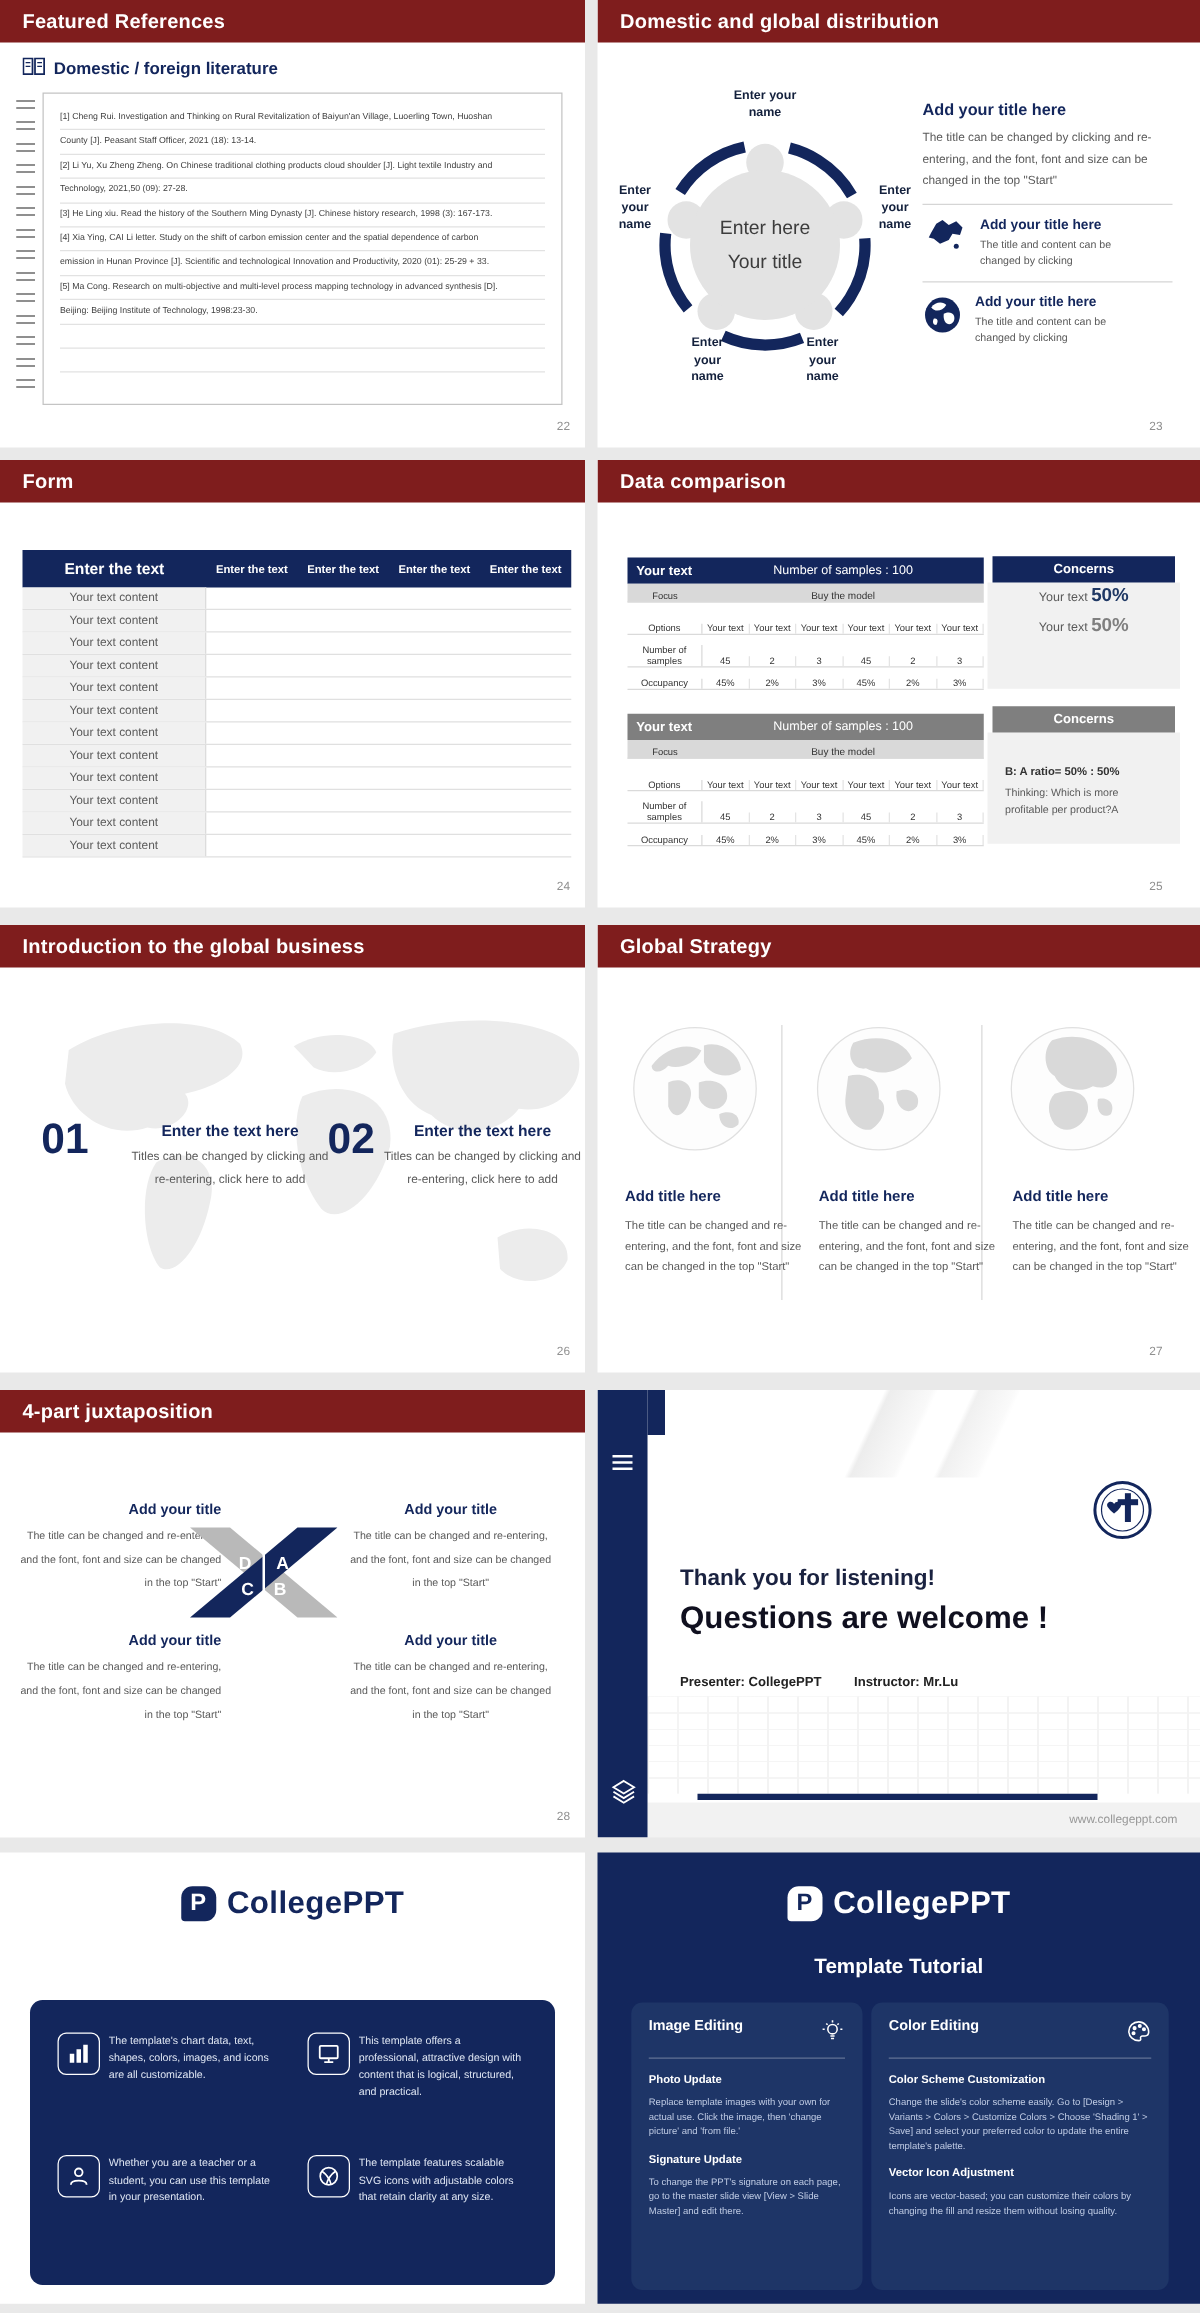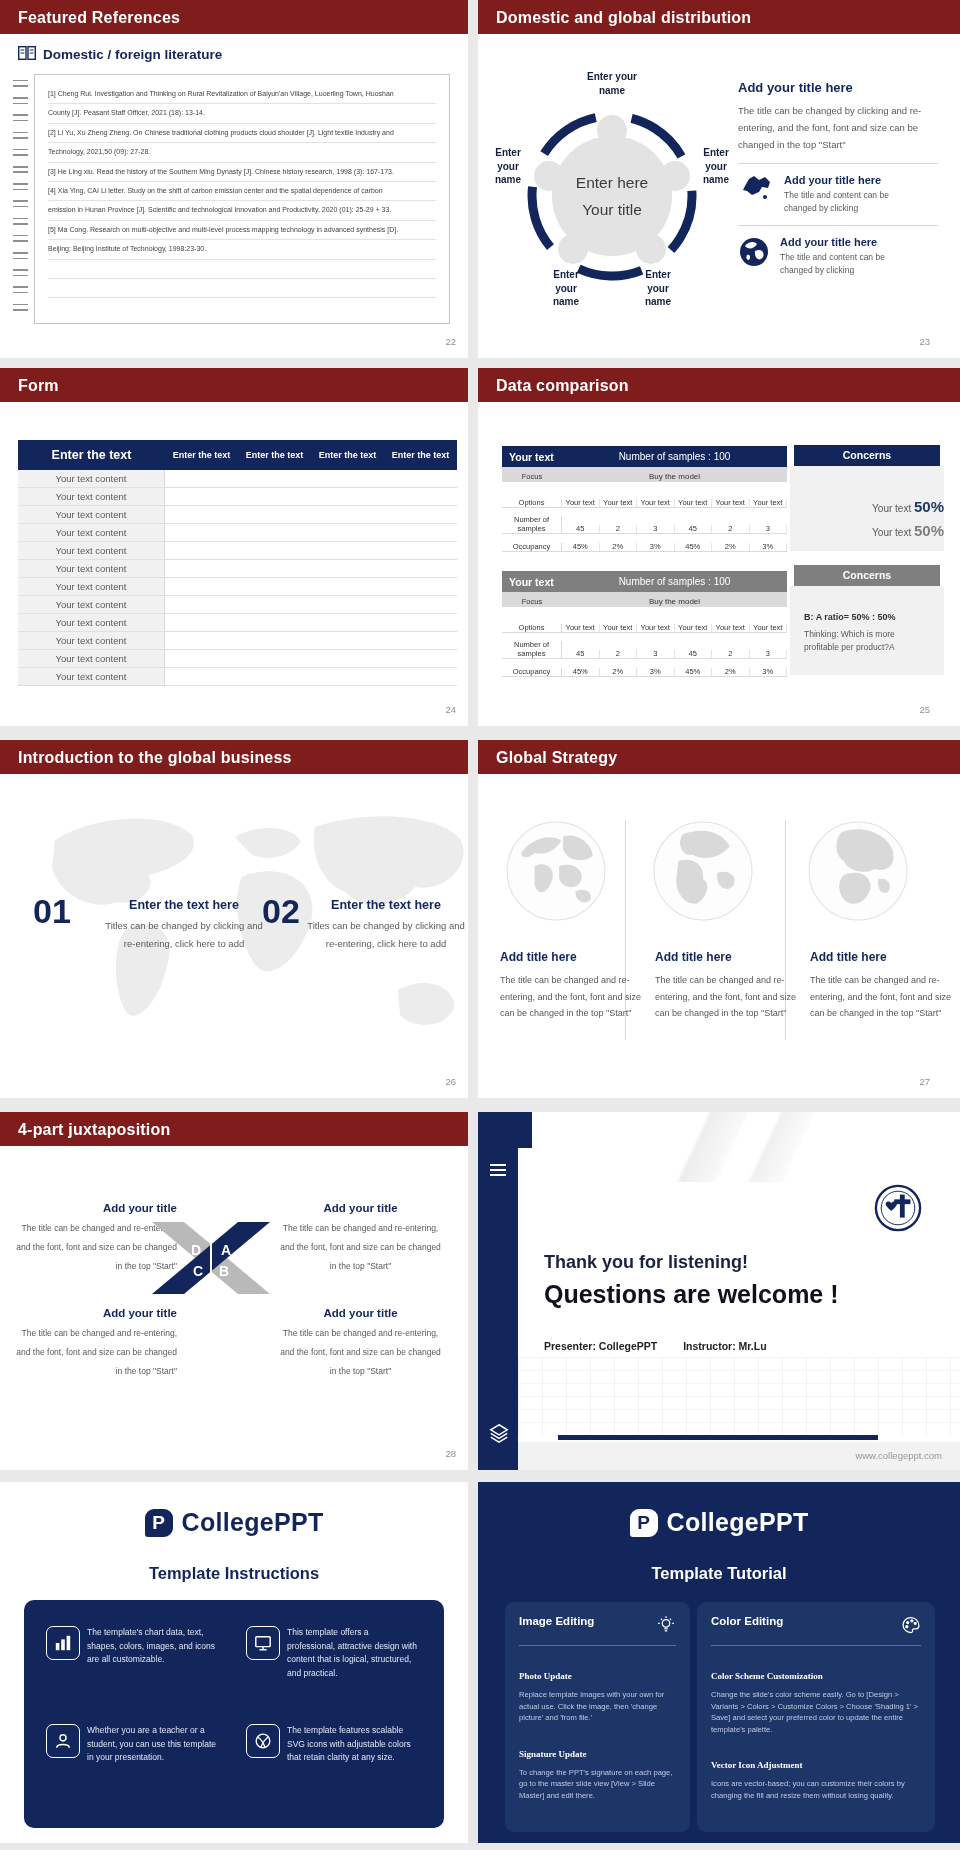--- a/index.html
+++ b/index.html
@@ -90,21 +90,21 @@
   .brand-t { font-size:25px; font-weight:bold; letter-spacing:.3px; }
   .p-sub { position:absolute; left:0; width:100%; text-align:center; font-weight:bold; font-size:16.5px; }
   .plb-card { position:absolute; left:24px; top:118px; width:420px; height:228px; background:#13265C; border-radius:10px; }
   .plb-item { position:absolute; display:flex; gap:7px; width:185px; }
   .plb-icon { width:34px; height:34px; border:1.5px solid #fff; border-radius:7px; flex:none;
               display:flex; align-items:center; justify-content:center; }
   .plb-text { font-size:8.5px; color:#dfe6f3; line-height:13.5px; width:130px; }
   .prc { position:absolute; top:120px; height:230px; background:#1e3567; border-radius:9px; padding:13px 14px; }
   .prc-head { display:flex; justify-content:space-between; align-items:flex-start; color:#fff; font-weight:bold;
               font-size:11.5px; padding-bottom:8px; border-bottom:1px solid rgba(255,255,255,.3); }
-  .prc-sub { color:#fff; font-weight:bold; font-size:9px; margin-top:25px;font-family:Liberation Serif, serif; }
+  .prc-sub { color:#fff; font-weight:bold; font-size:9px; margin-top:11px; }
   .prc-body { color:#bfcbe4; font-size:7.6px; line-height:11.5px; margin-top:8px; }
 </style>
 </head>
 <body>
 
 <div class="slide" style="left:0;top:0;width:468px;height:358px;">
   <div class="tbar"><span>Featured References</span></div>
   <div class="s22-head">
     <span>
       <svg width="18" height="14" viewBox="0 0 18 14">
@@ -363,21 +363,21 @@
       <span class="dc-cell">45%</span>
         <span class="dc-cell">2%</span>
         <span class="dc-cell">3%</span>
         <span class="dc-cell">45%</span>
         <span class="dc-cell">2%</span>
         <span class="dc-cell">3%</span>
     </div>
   </div>
 
   <div class="cn-box" style="left:312px;top:98px;height:85px;">
-    <div style="padding-top:30px;text-align:right;font-size:10px;color:#595959;line-height:22px;">
+    <div style="text-align:center;font-size:10px;color:#595959;line-height:22px;">
       <div><span>Your text</span> <b style="font-size:15px;color:#1f3864;">50%</b></div>
       <div><span>Your text</span> <b style="font-size:15px;color:#7f7f7f;">50%</b></div>
     </div>
   </div>
   <div class="cn-banner" style="left:316px;top:77px;background:#13265C;"><span>Concerns</span></div>
 
   <div class="cn-box" style="left:312px;top:218px;height:89px;">
     <div style="padding:26px 12px 0 14px;">
       <div style="font-size:9px;color:#333;font-weight:bold;">B: A ratio= 50% : 50%</div>
       <div style="font-size:8.5px;color:#595959;line-height:12.5px;margin-top:6px;width:115px;">Thinking: Which is more profitable per product?A</div>
@@ -535,21 +535,20 @@
   </div>
   <div class="ty-bar"></div>
   <div class="ty-www">www.collegeppt.com</div>
 </div>
 
 <div style="position:absolute;left:0;top:1482px;width:468px;height:361px;background:#fff;">
   <div class="brand" style="top:26px;">
     <span class="badge" style="background:#13265C;color:#fff;">P</span>
     <span class="brand-t navy">CollegePPT</span>
   </div>
-  <div class="p-sub navy" style="top:82px;">Template Instructions</div>
   <div class="plb-card">
     <div class="plb-item" style="left:22px;top:26px;">
       <span class="plb-icon">
         <svg width="18" height="18" viewBox="0 0 20 20">
             <rect x="2" y="10" width="4" height="8" fill="#fff"></rect>
             <rect x="8" y="6" width="4" height="12" fill="#fff"></rect>
             <rect x="14" y="2" width="4" height="16" fill="#fff"></rect>
           </svg>
       </span>
       <span class="plb-text">The template's chart data, text, shapes, colors, images, and icons are all customizable.</span>

